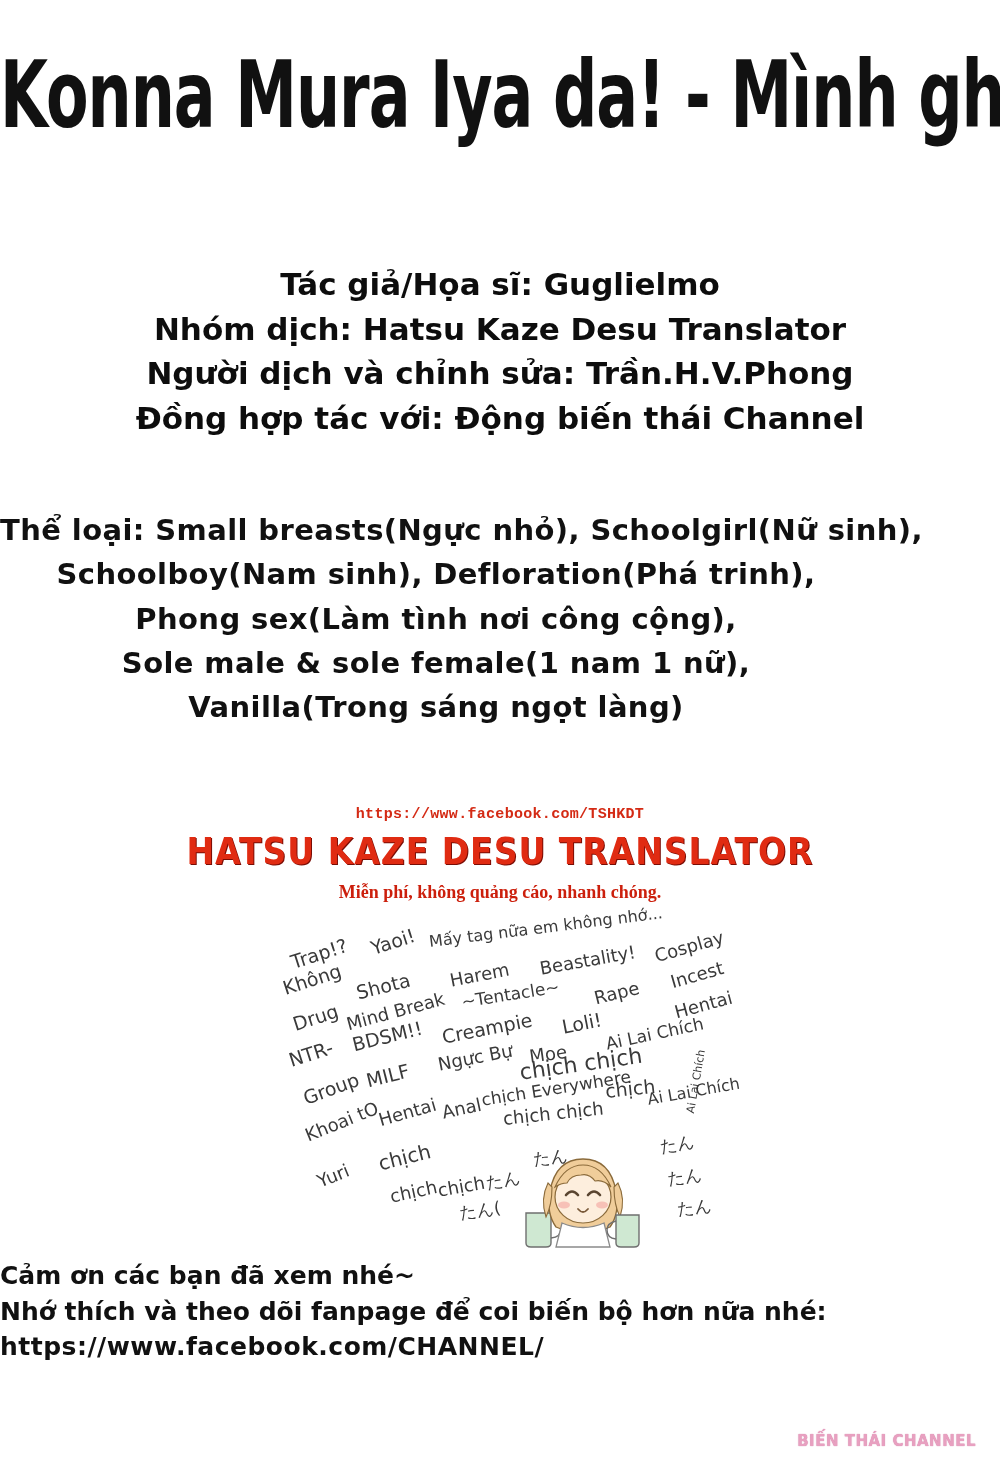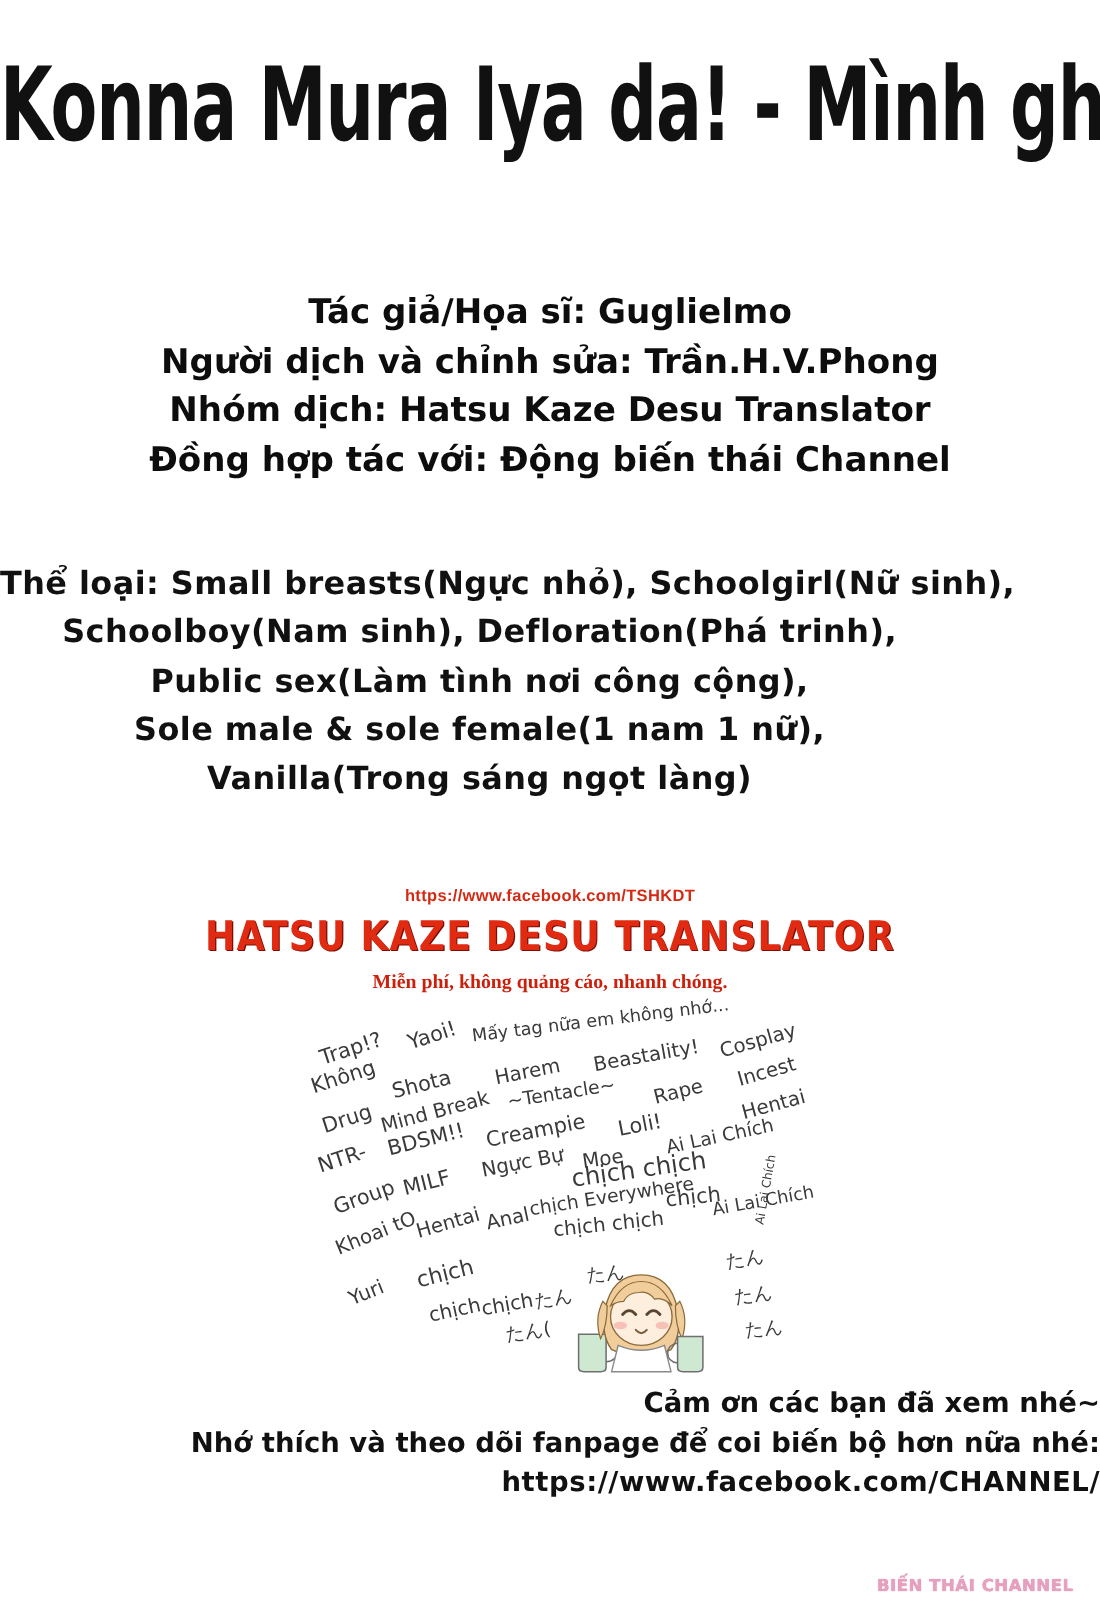--- a/index.html
+++ b/index.html
@@ -73,21 +73,21 @@
 
   
   .banner {
     position: absolute;
     top: 806px;
     left: 0;
     width: 1000px;
     text-align: center;
   }
   .banner-url {
-    font-family: Liberation Sans, sans-serif;
+    font-family: Liberation Mono, monospace;
     font-weight: bold;
     font-size: 15px;
     color: #d42a14;
     letter-spacing: 0.3px;
   }
   .banner-name {
     margin-top: 6px;
     font-family: "DejaVu Sans", sans-serif;
     font-weight: bold;
     font-size: 33px;
@@ -130,21 +130,21 @@
     width: 130px;
     height: 120px;
   }
 
   
   .thanks {
     position: absolute;
     top: 1258px;
     left: 0;
     width: 1000px;
-    text-align: right;
+    text-align: left;
     font-family: "DejaVu Sans", sans-serif;
     font-weight: bold;
     font-size: 25px;
     line-height: 1.42;
     color: #111111;
   }
   .thanks div { white-space: nowrap; }
   .thanks .link { letter-spacing: 0.5px; }
 
   
@@ -162,29 +162,29 @@
 </style>
 </head>
 <body>
 
 <div class="page">
 
   <div class="title">Konna Mura Iya da! - Mình ghét ngôi làng này!</div>
 
   <div class="credits">
     <div>Tác giả/Họa sĩ: Guglielmo</div>
+    <div>Nhóm dịch: Hatsu Kaze Desu Translator</div>
     <div>Người dịch và chỉnh sửa: Trần.H.V.Phong</div>
-    <div>Nhóm dịch: Hatsu Kaze Desu Translator</div>
     <div>Đồng hợp tác với: Động biến thái Channel</div>
   </div>
 
   <div class="genres">
     <div>Thể loại: Small breasts(Ngực nhỏ), Schoolgirl(Nữ sinh),</div>
     <div>Schoolboy(Nam sinh), Defloration(Phá trinh),</div>
-    <div>Public sex(Làm tình nơi công cộng),</div>
+    <div>Phong sex(Làm tình nơi công cộng),</div>
     <div>Sole male &amp; sole female(1 nam 1 nữ),</div>
     <div>Vanilla(Trong sáng ngọt làng)</div>
   </div>
 
   <div class="banner">
     <div class="banner-url">https://www.facebook.com/TSHKDT</div>
     <div class="banner-name">HATSU KAZE DESU TRANSLATOR</div>
     <div class="banner-sub">Miễn phí, không quảng cáo, nhanh chóng.</div>
   </div>
 

